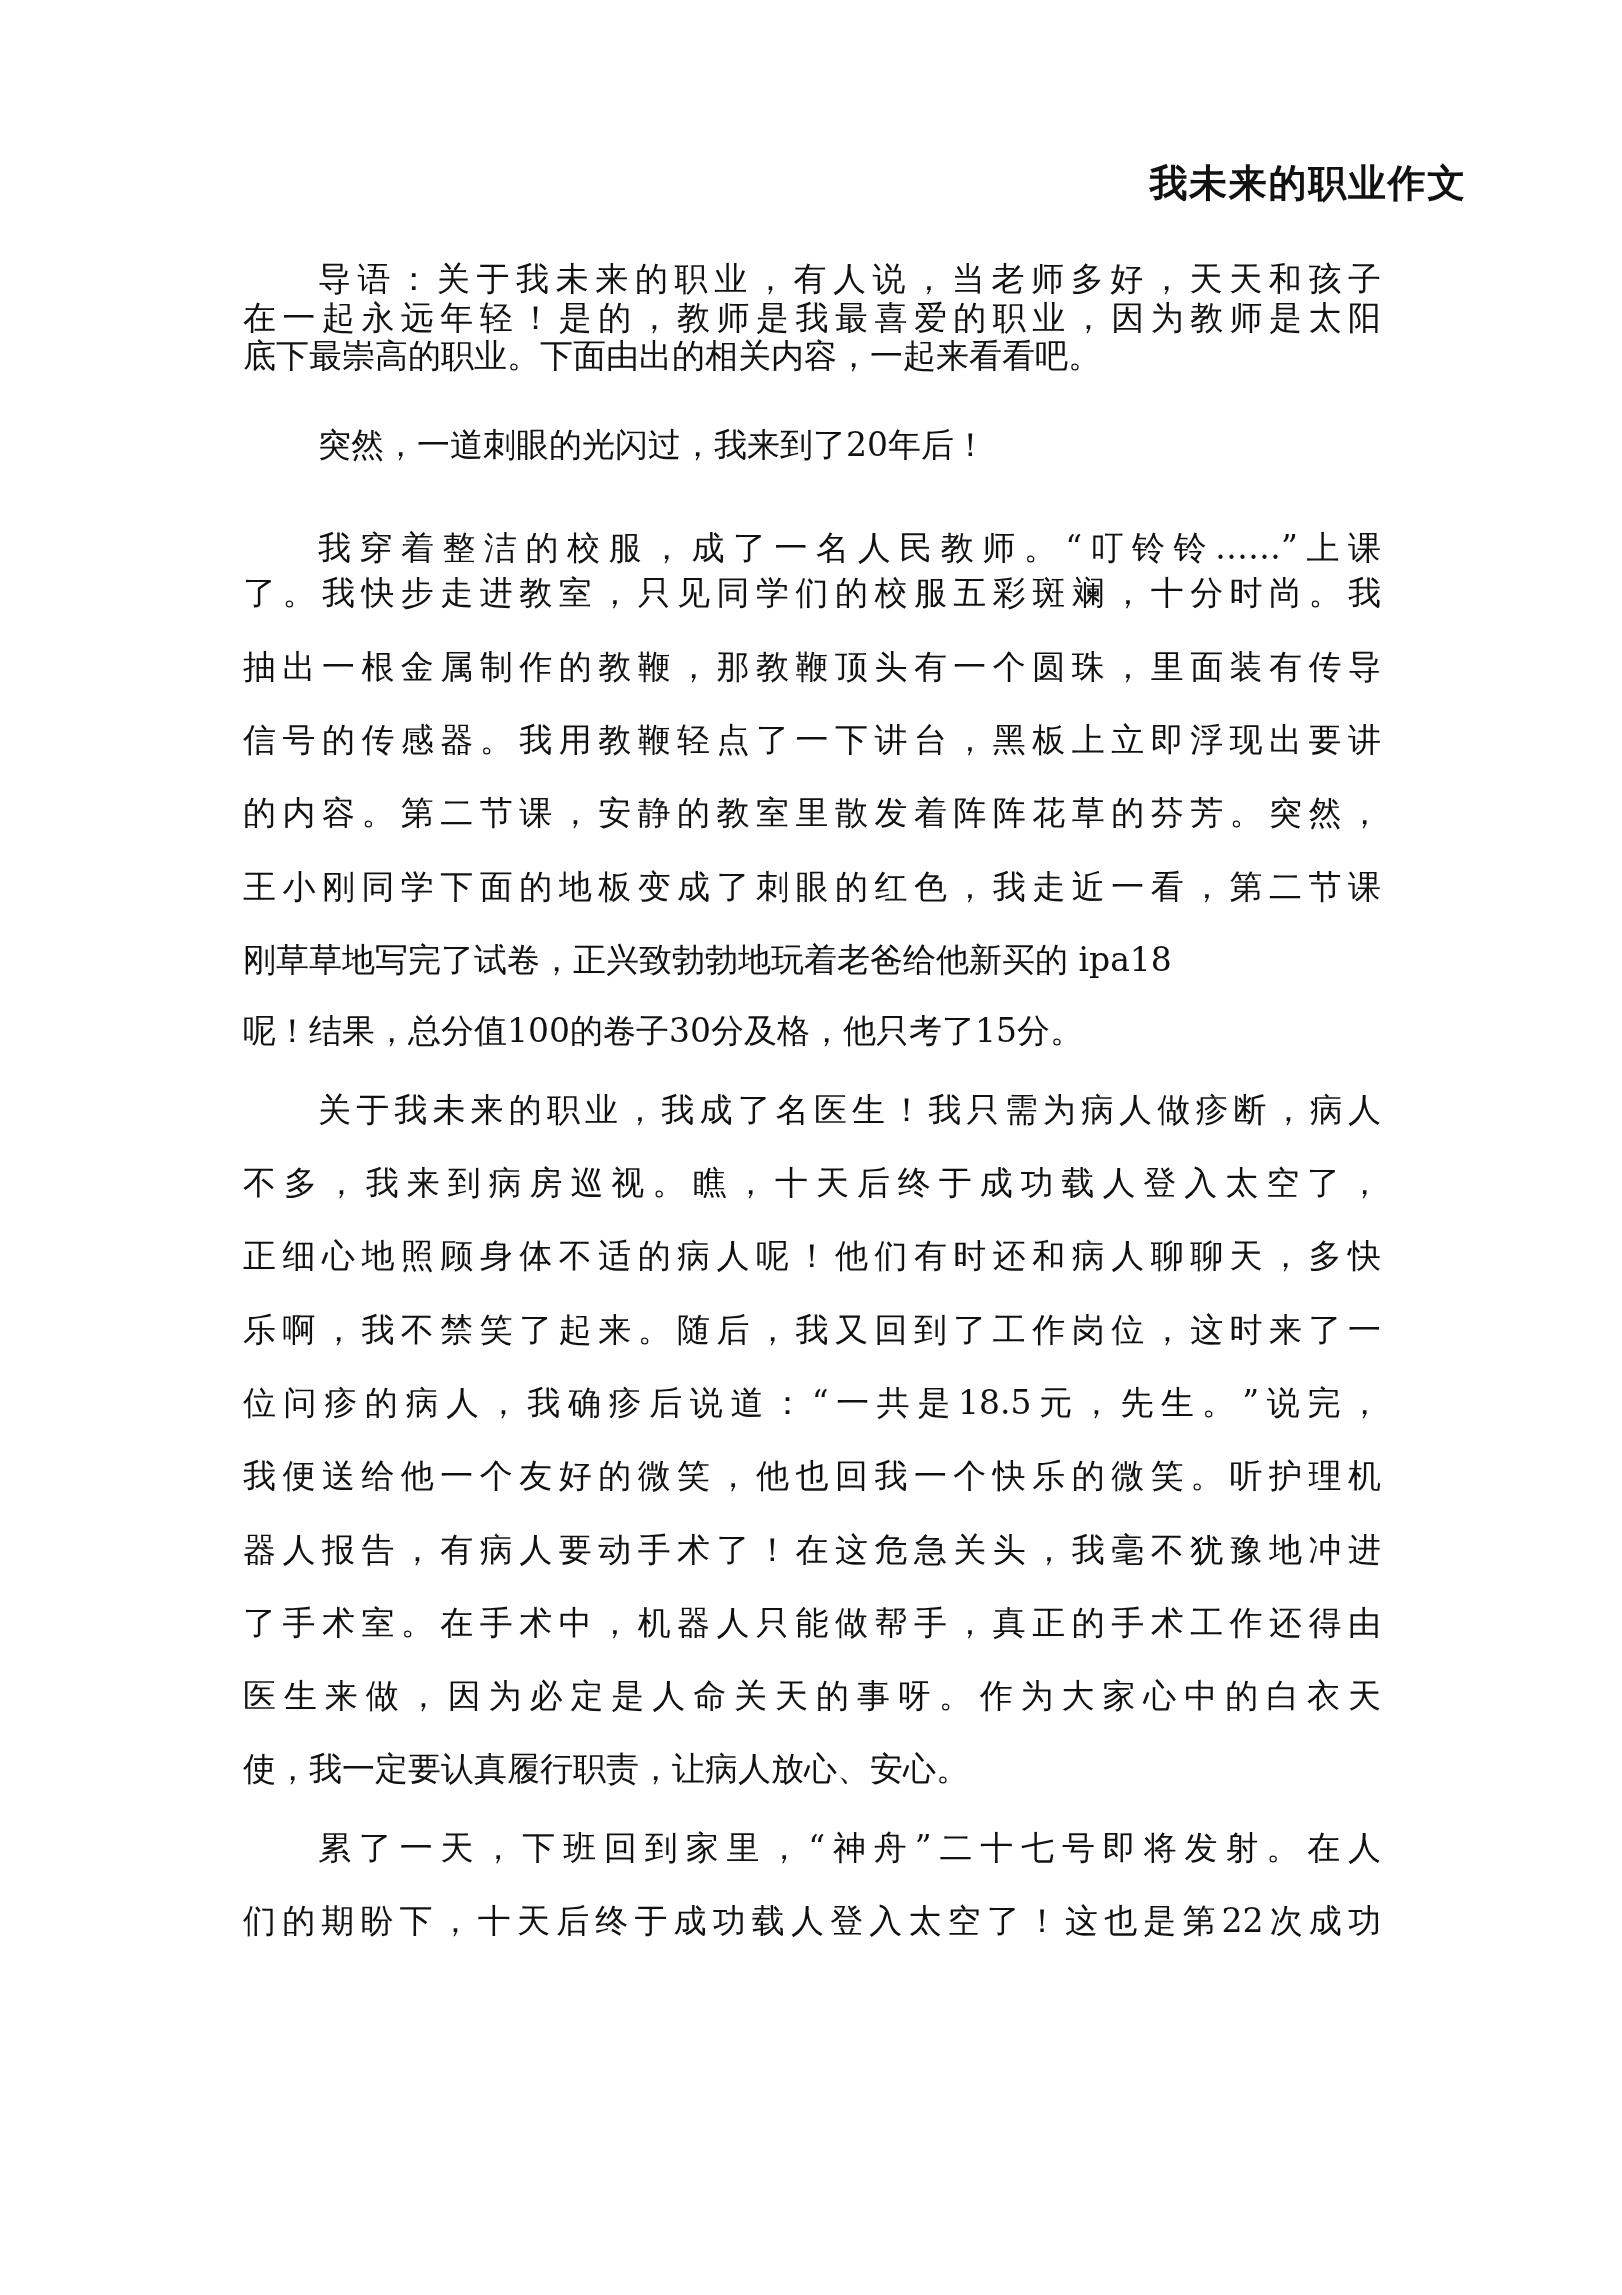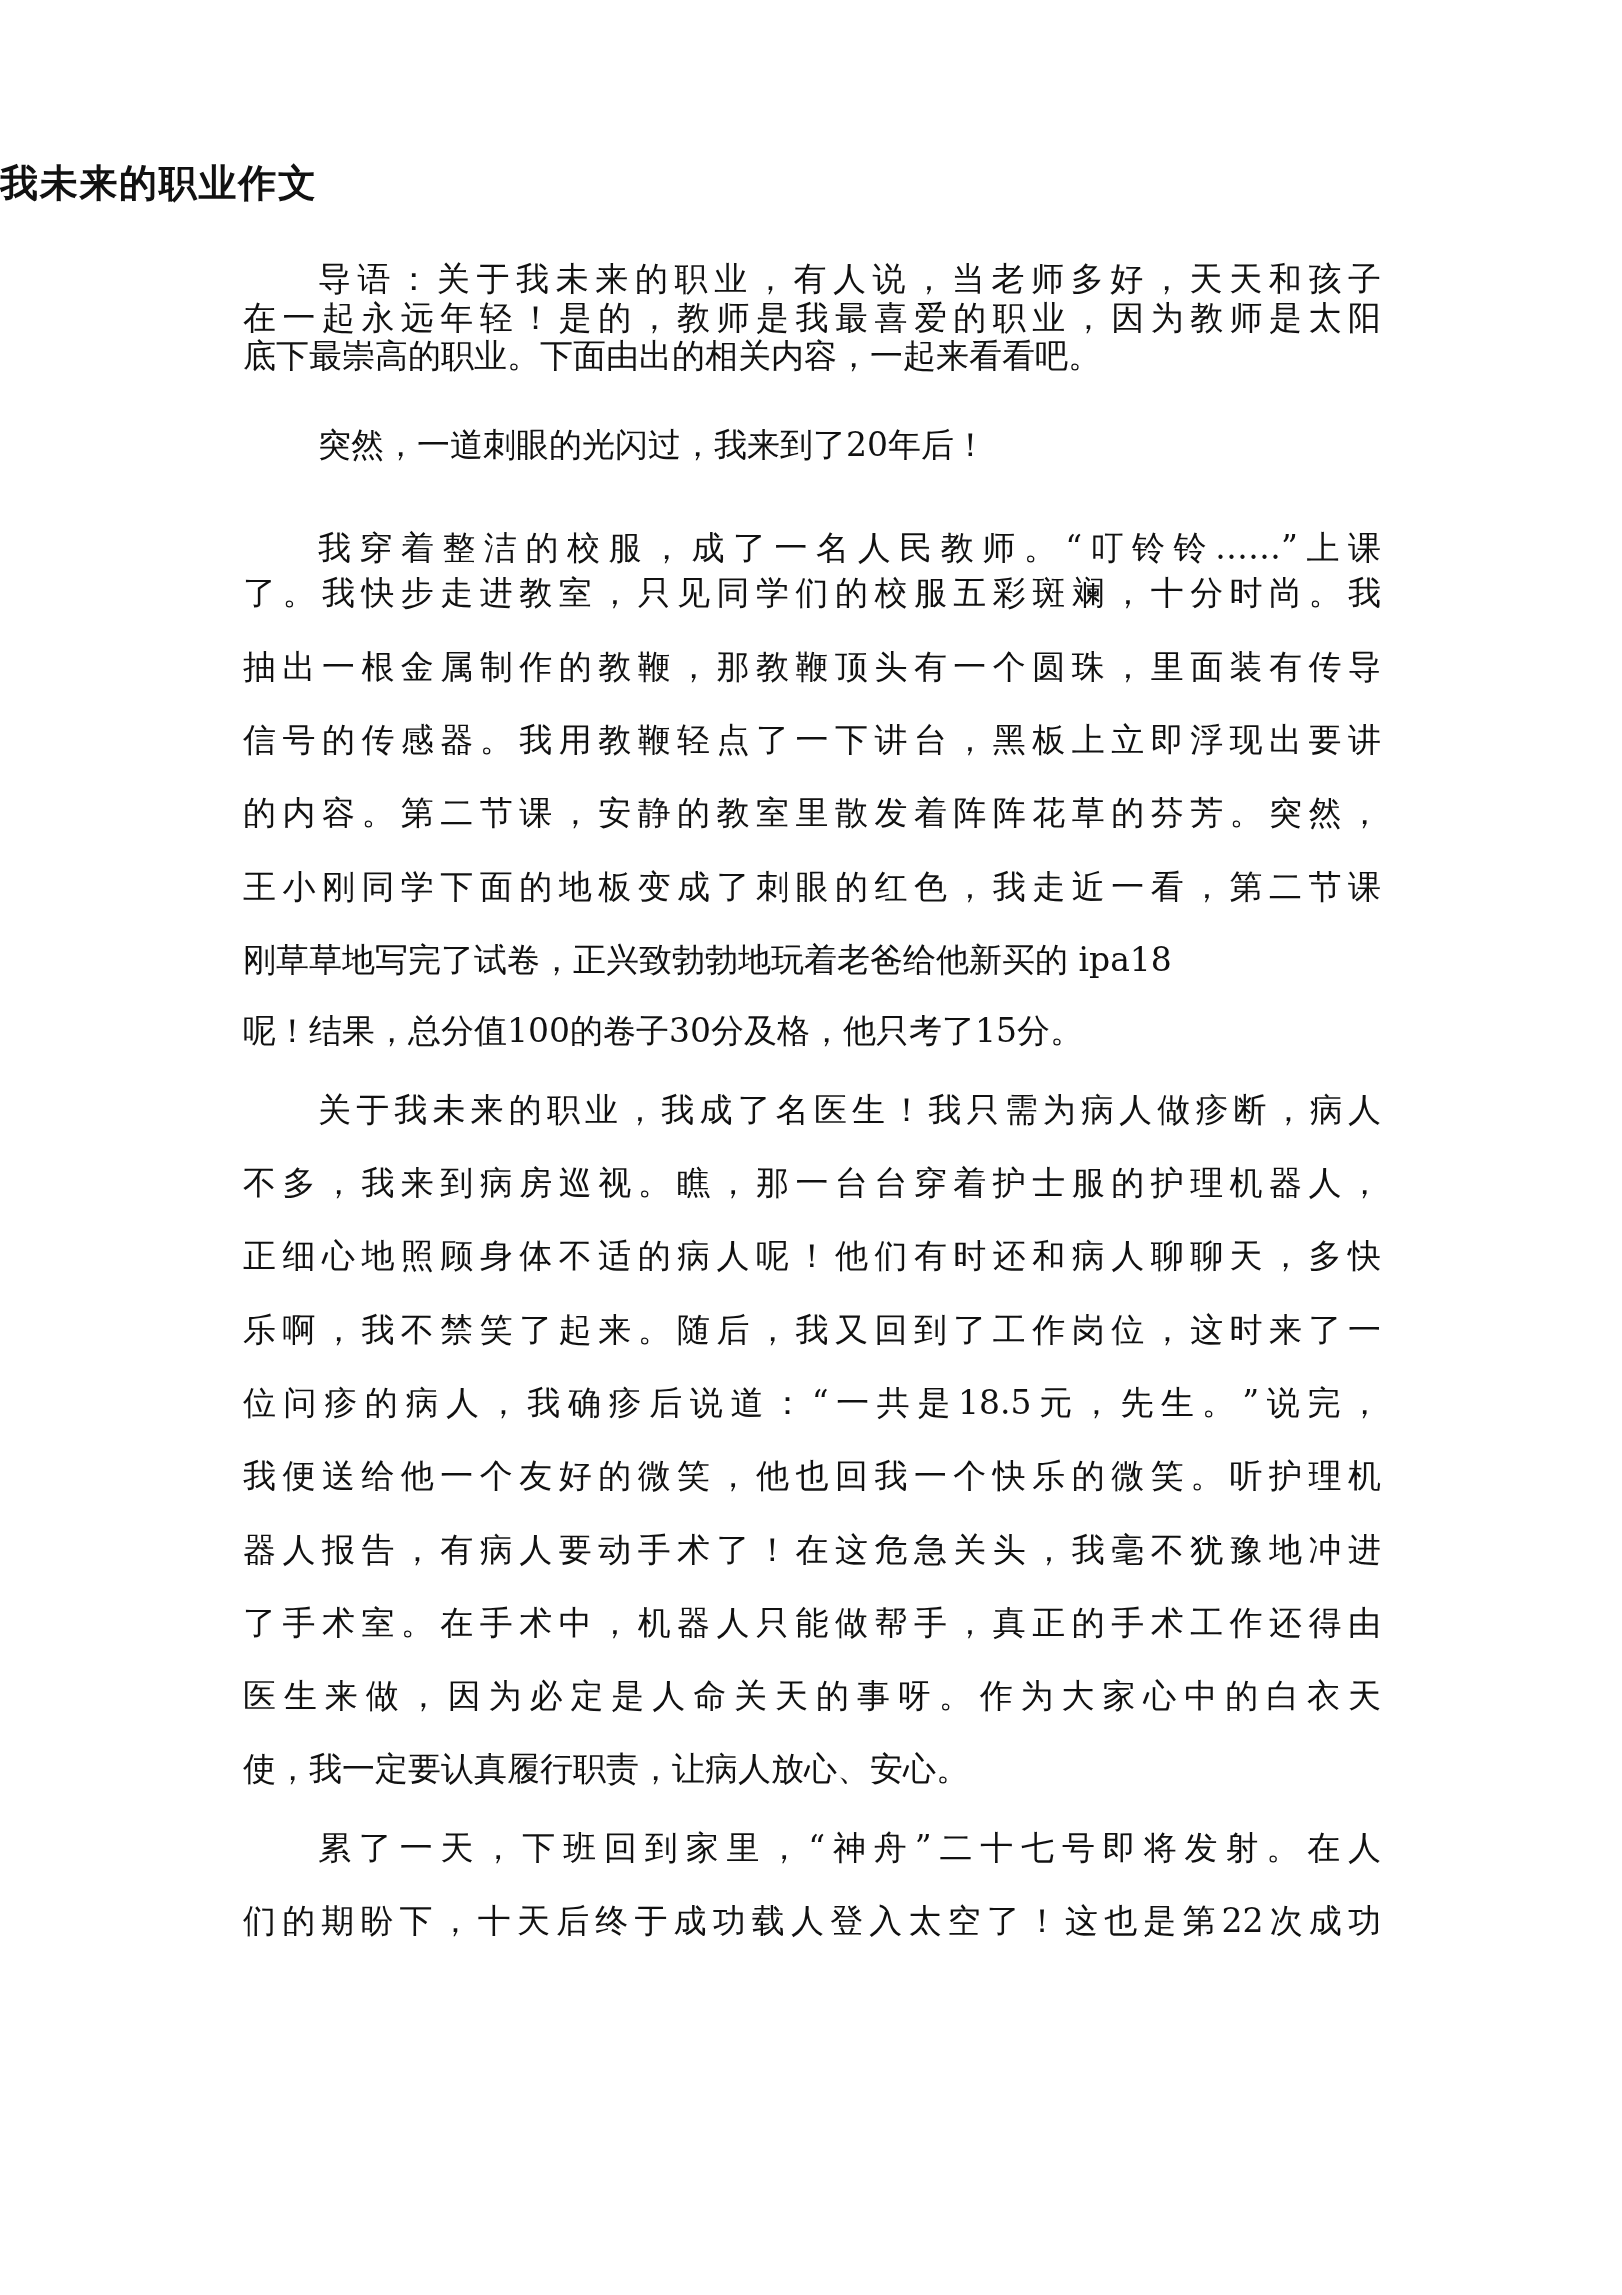--- a/index.html
+++ b/index.html
@@ -1,18 +1,18 @@
 <!DOCTYPE html>
 <html style="font-size:14px"><head>
 <meta charset="utf-8">
 <style>
   html, body { margin: 0; padding: 0; background: #ffffff; }
   body { width: 1623px; height: 2295px; position: relative; overflow: hidden;
          font-family: "DejaVu Serif", "Liberation Serif", serif; color: #111111; }
-  .title { position: absolute; left: 0; width: 1467px; top: 157px; text-align: left;
+  .title { position: absolute; left: 0; width: 1467px; top: 157px; text-align: right;
            font-size: 38px; font-weight: bold; letter-spacing: 1.7px; line-height: 52px; }
   .line { position: absolute; left: 243px; width: 1138px; font-size: 33px;
           white-space: nowrap; line-height: 42px; text-align-last: justify; text-align: justify; }
   .line.indent { left: 318px; width: 1063px; }
   .line.last { text-align-last: left; }
 </style>
 </head>
 <body>
 
 <div>
@@ -27,21 +27,21 @@
   <div class="line indent" style="top:499px;margin-top:28px;">我穿着整洁的校服，成了一名人民教师。“叮铃铃……”上课</div>
   <div class="line" style="top:572px;">了。我快步走进教室，只见同学们的校服五彩斑斓，十分时尚。我</div>
   <div class="line" style="top:646px;">抽出一根金属制作的教鞭，那教鞭顶头有一个圆珠，里面装有传导</div>
   <div class="line" style="top:719px;">信号的传感器。我用教鞭轻点了一下讲台，黑板上立即浮现出要讲</div>
   <div class="line" style="top:792px;">的内容。第二节课，安静的教室里散发着阵阵花草的芬芳。突然，</div>
   <div class="line" style="top:866px;">王小刚同学下面的地板变成了刺眼的红色，我走近一看，第二节课</div>
   <div class="line last" style="top:939px;">刚草草地写完了试卷，正兴致勃勃地玩着老爸给他新买的 ipa18</div>
   <div class="line last" style="top:1010px;">呢！结果，总分值100的卷子30分及格，他只考了15分。</div>
 
   <div class="line indent" style="top:1089px;">关于我未来的职业，我成了名医生！我只需为病人做疹断，病人</div>
-  <div class="line" style="top:1162px;">不多，我来到病房巡视。瞧，那一台台穿着护士服的护理机器人，</div>
+  <div class="line" style="top:1162px;">不多，我来到病房巡视。瞧，十天后终于成功载人登入太空了，</div>
   <div class="line" style="top:1235px;">正细心地照顾身体不适的病人呢！他们有时还和病人聊聊天，多快</div>
   <div class="line" style="top:1309px;">乐啊，我不禁笑了起来。随后，我又回到了工作岗位，这时来了一</div>
   <div class="line" style="top:1382px;">位问疹的病人，我确疹后说道：“一共是18.5元，先生。”说完，</div>
   <div class="line" style="top:1455px;">我便送给他一个友好的微笑，他也回我一个快乐的微笑。听护理机</div>
   <div class="line" style="top:1529px;">器人报告，有病人要动手术了！在这危急关头，我毫不犹豫地冲进</div>
   <div class="line" style="top:1602px;">了手术室。在手术中，机器人只能做帮手，真正的手术工作还得由</div>
   <div class="line" style="top:1675px;">医生来做，因为必定是人命关天的事呀。作为大家心中的白衣天</div>
   <div class="line last" style="top:1748px;">使，我一定要认真履行职责，让病人放心、安心。</div>
 
   <div class="line indent" style="top:1827px;">累了一天，下班回到家里，“神舟”二十七号即将发射。在人</div>

